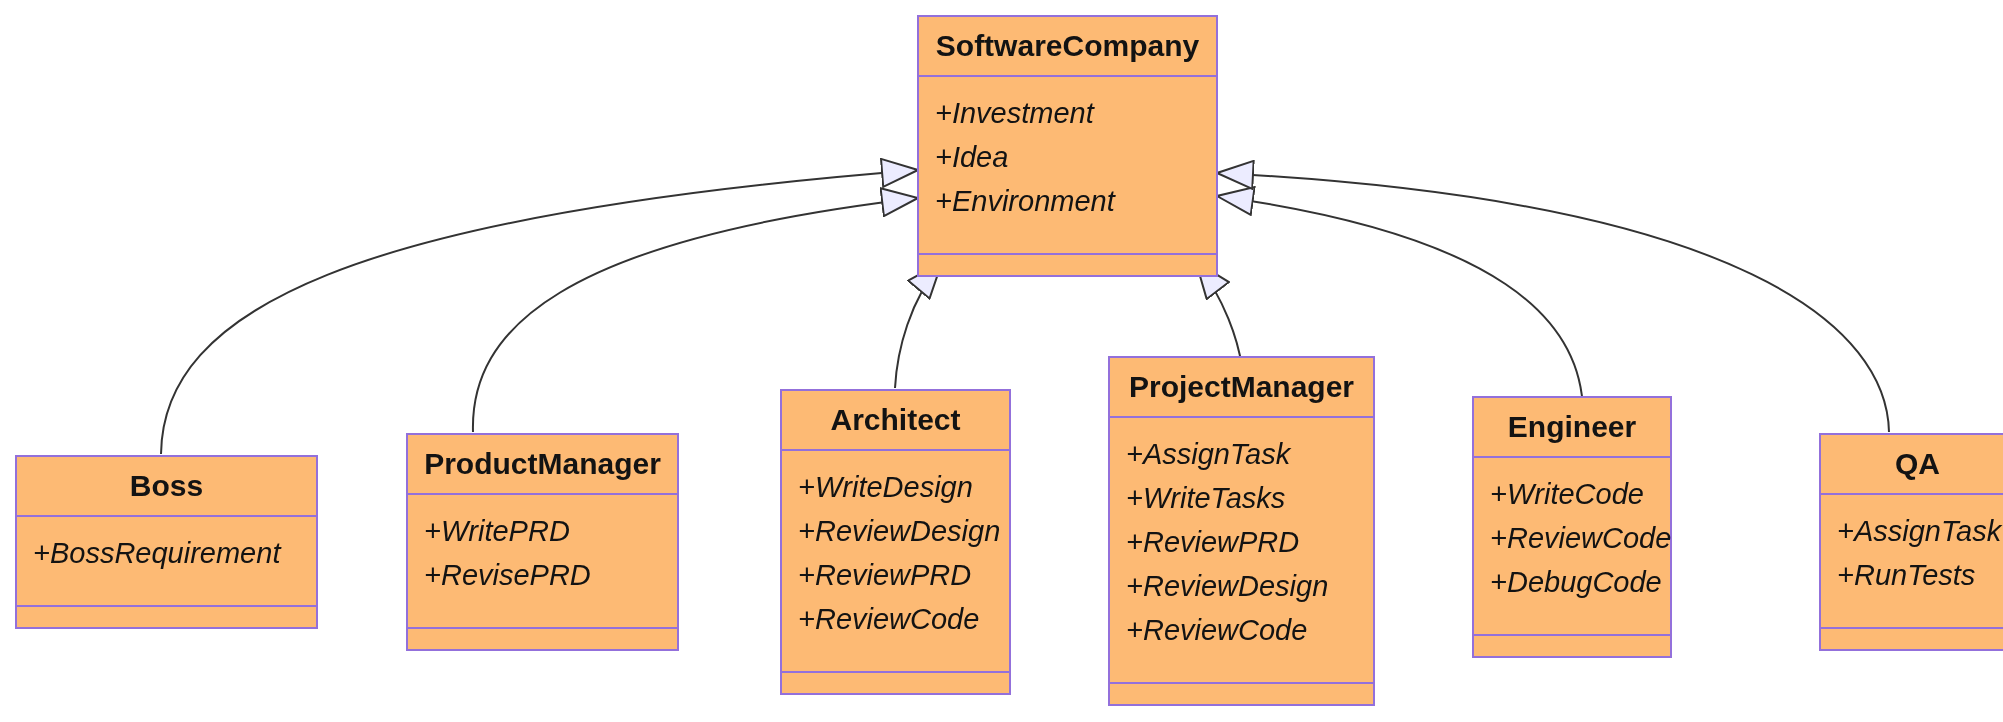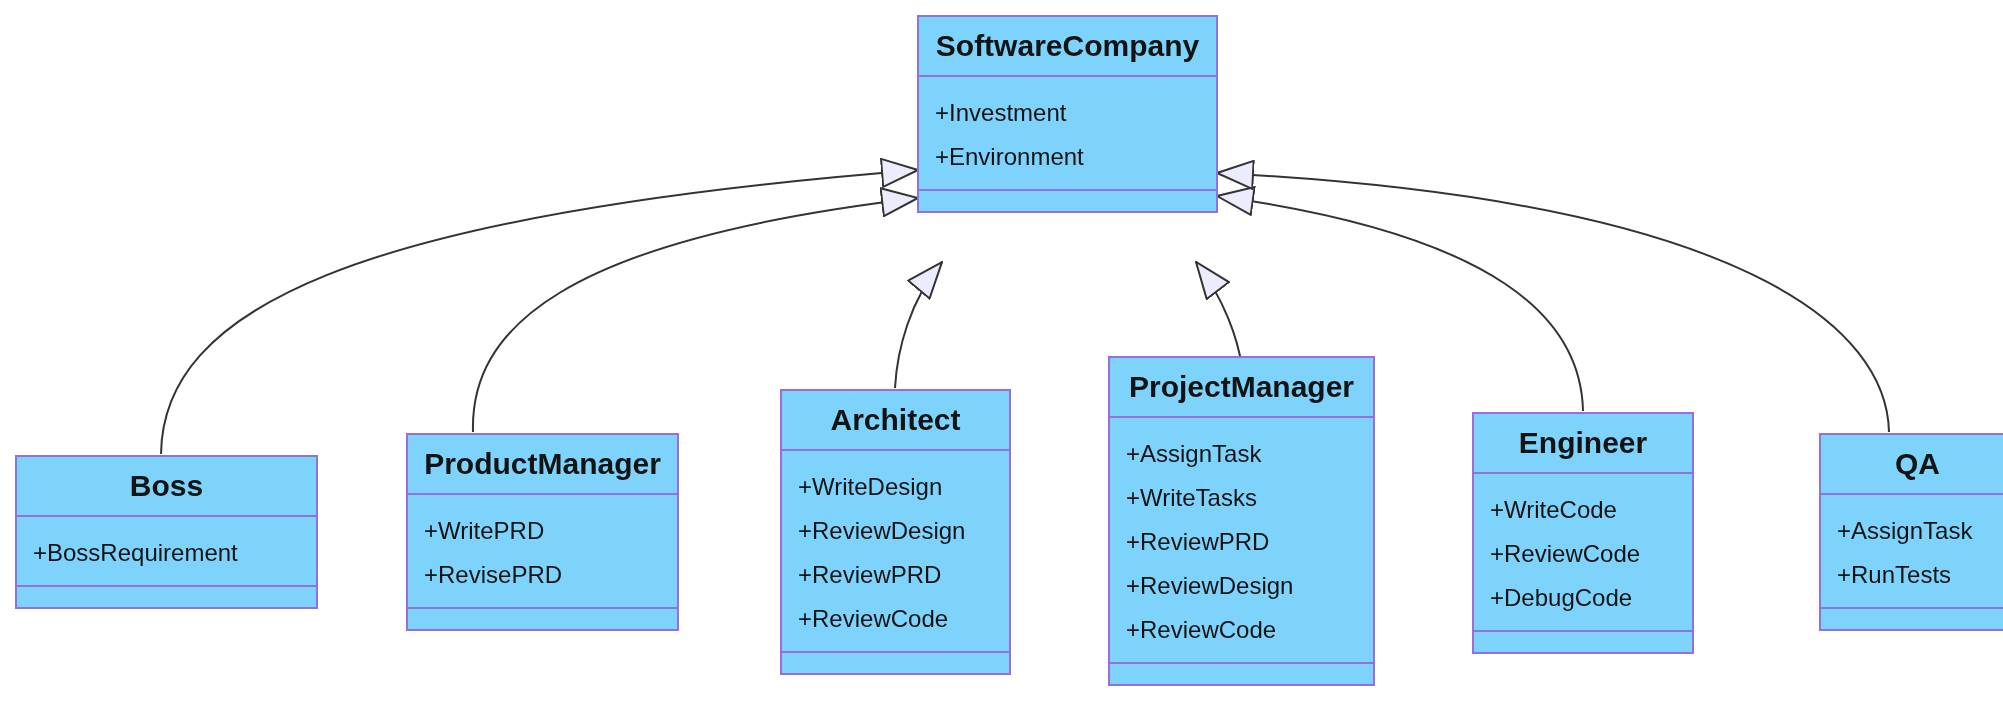--- a/index.html
+++ b/index.html
@@ -7,37 +7,38 @@
     position:relative;
     width:2003px;height:722px;
     background:#ffffff;
     font-family:"Liberation Sans","DejaVu Sans",sans-serif;
     overflow:hidden;
   }
   #edge-layer{position:absolute;left:0;top:0;width:2003px;height:722px;}
   .uml-class{
     position:absolute;
     box-sizing:border-box;
-    background:#7dd3fc;
+    background:#fdba74;
     border:2px solid #9370DB;
     color:#131313;
   }
   .uml-title{
     height:58px;
     border-bottom:2px solid #9370DB;
     display:flex;align-items:center;justify-content:center;
     font-weight:bold;
     font-size:30px;
     white-space:nowrap;
   }
   .uml-members{
-    padding:14px 0 10px 16px;
+    padding:14px 0 30px 16px;
     border-bottom:2px solid #9370DB;
-    font-size:24px;
+    font-size:29px;
     line-height:44px;
+    font-style:italic;
   }
   .uml-member{white-space:nowrap;}
   .uml-footer{height:20px;}
   .edge{stroke:#333333;stroke-width:2;fill:none;}
 </style>
 </head>
 <body>
 
 <div id="canvas">
 
@@ -52,20 +53,21 @@
     <path class="edge" marker-end="url(#arrow-hollow)" d="M 895 388 C 897 350, 910 300, 942 262"></path>
     <path class="edge" marker-end="url(#arrow-hollow)" d="M 1242 367 C 1238 340, 1225 300, 1196 262"></path>
     <path class="edge" marker-end="url(#arrow-hollow)" d="M 1583 411 C 1581 320, 1500 235, 1217 196"></path>
     <path class="edge" marker-end="url(#arrow-hollow)" d="M 1889 432 C 1887 330, 1750 200, 1217 173"></path>
   </svg>
 
   <div class="uml-class" style="left:917px;top:15px;width:301px;">
     <div class="uml-title">SoftwareCompany</div>
     <div class="uml-members">
       <div class="uml-member">+Investment</div>
+      <div class="uml-member">+Idea</div>
       <div class="uml-member">+Environment</div>
     </div>
     <div class="uml-footer"></div>
   </div>
 
   <div class="uml-class" style="left:15px;top:455px;width:303px;">
     <div class="uml-title">Boss</div>
     <div class="uml-members">
       <div class="uml-member">+BossRequirement</div>
     </div>
@@ -97,21 +99,21 @@
     <div class="uml-members">
       <div class="uml-member">+AssignTask</div>
       <div class="uml-member">+WriteTasks</div>
       <div class="uml-member">+ReviewPRD</div>
       <div class="uml-member">+ReviewDesign</div>
       <div class="uml-member">+ReviewCode</div>
     </div>
     <div class="uml-footer"></div>
   </div>
 
-  <div class="uml-class" style="left:1472px;top:412px;width:222px;">
+  <div class="uml-class" style="left:1472px;top:396px;width:200px;">
     <div class="uml-title">Engineer</div>
     <div class="uml-members">
       <div class="uml-member">+WriteCode</div>
       <div class="uml-member">+ReviewCode</div>
       <div class="uml-member">+DebugCode</div>
     </div>
     <div class="uml-footer"></div>
   </div>
 
   <div class="uml-class" style="left:1791px;top:433px;width:197px;margin-left:28px;">

